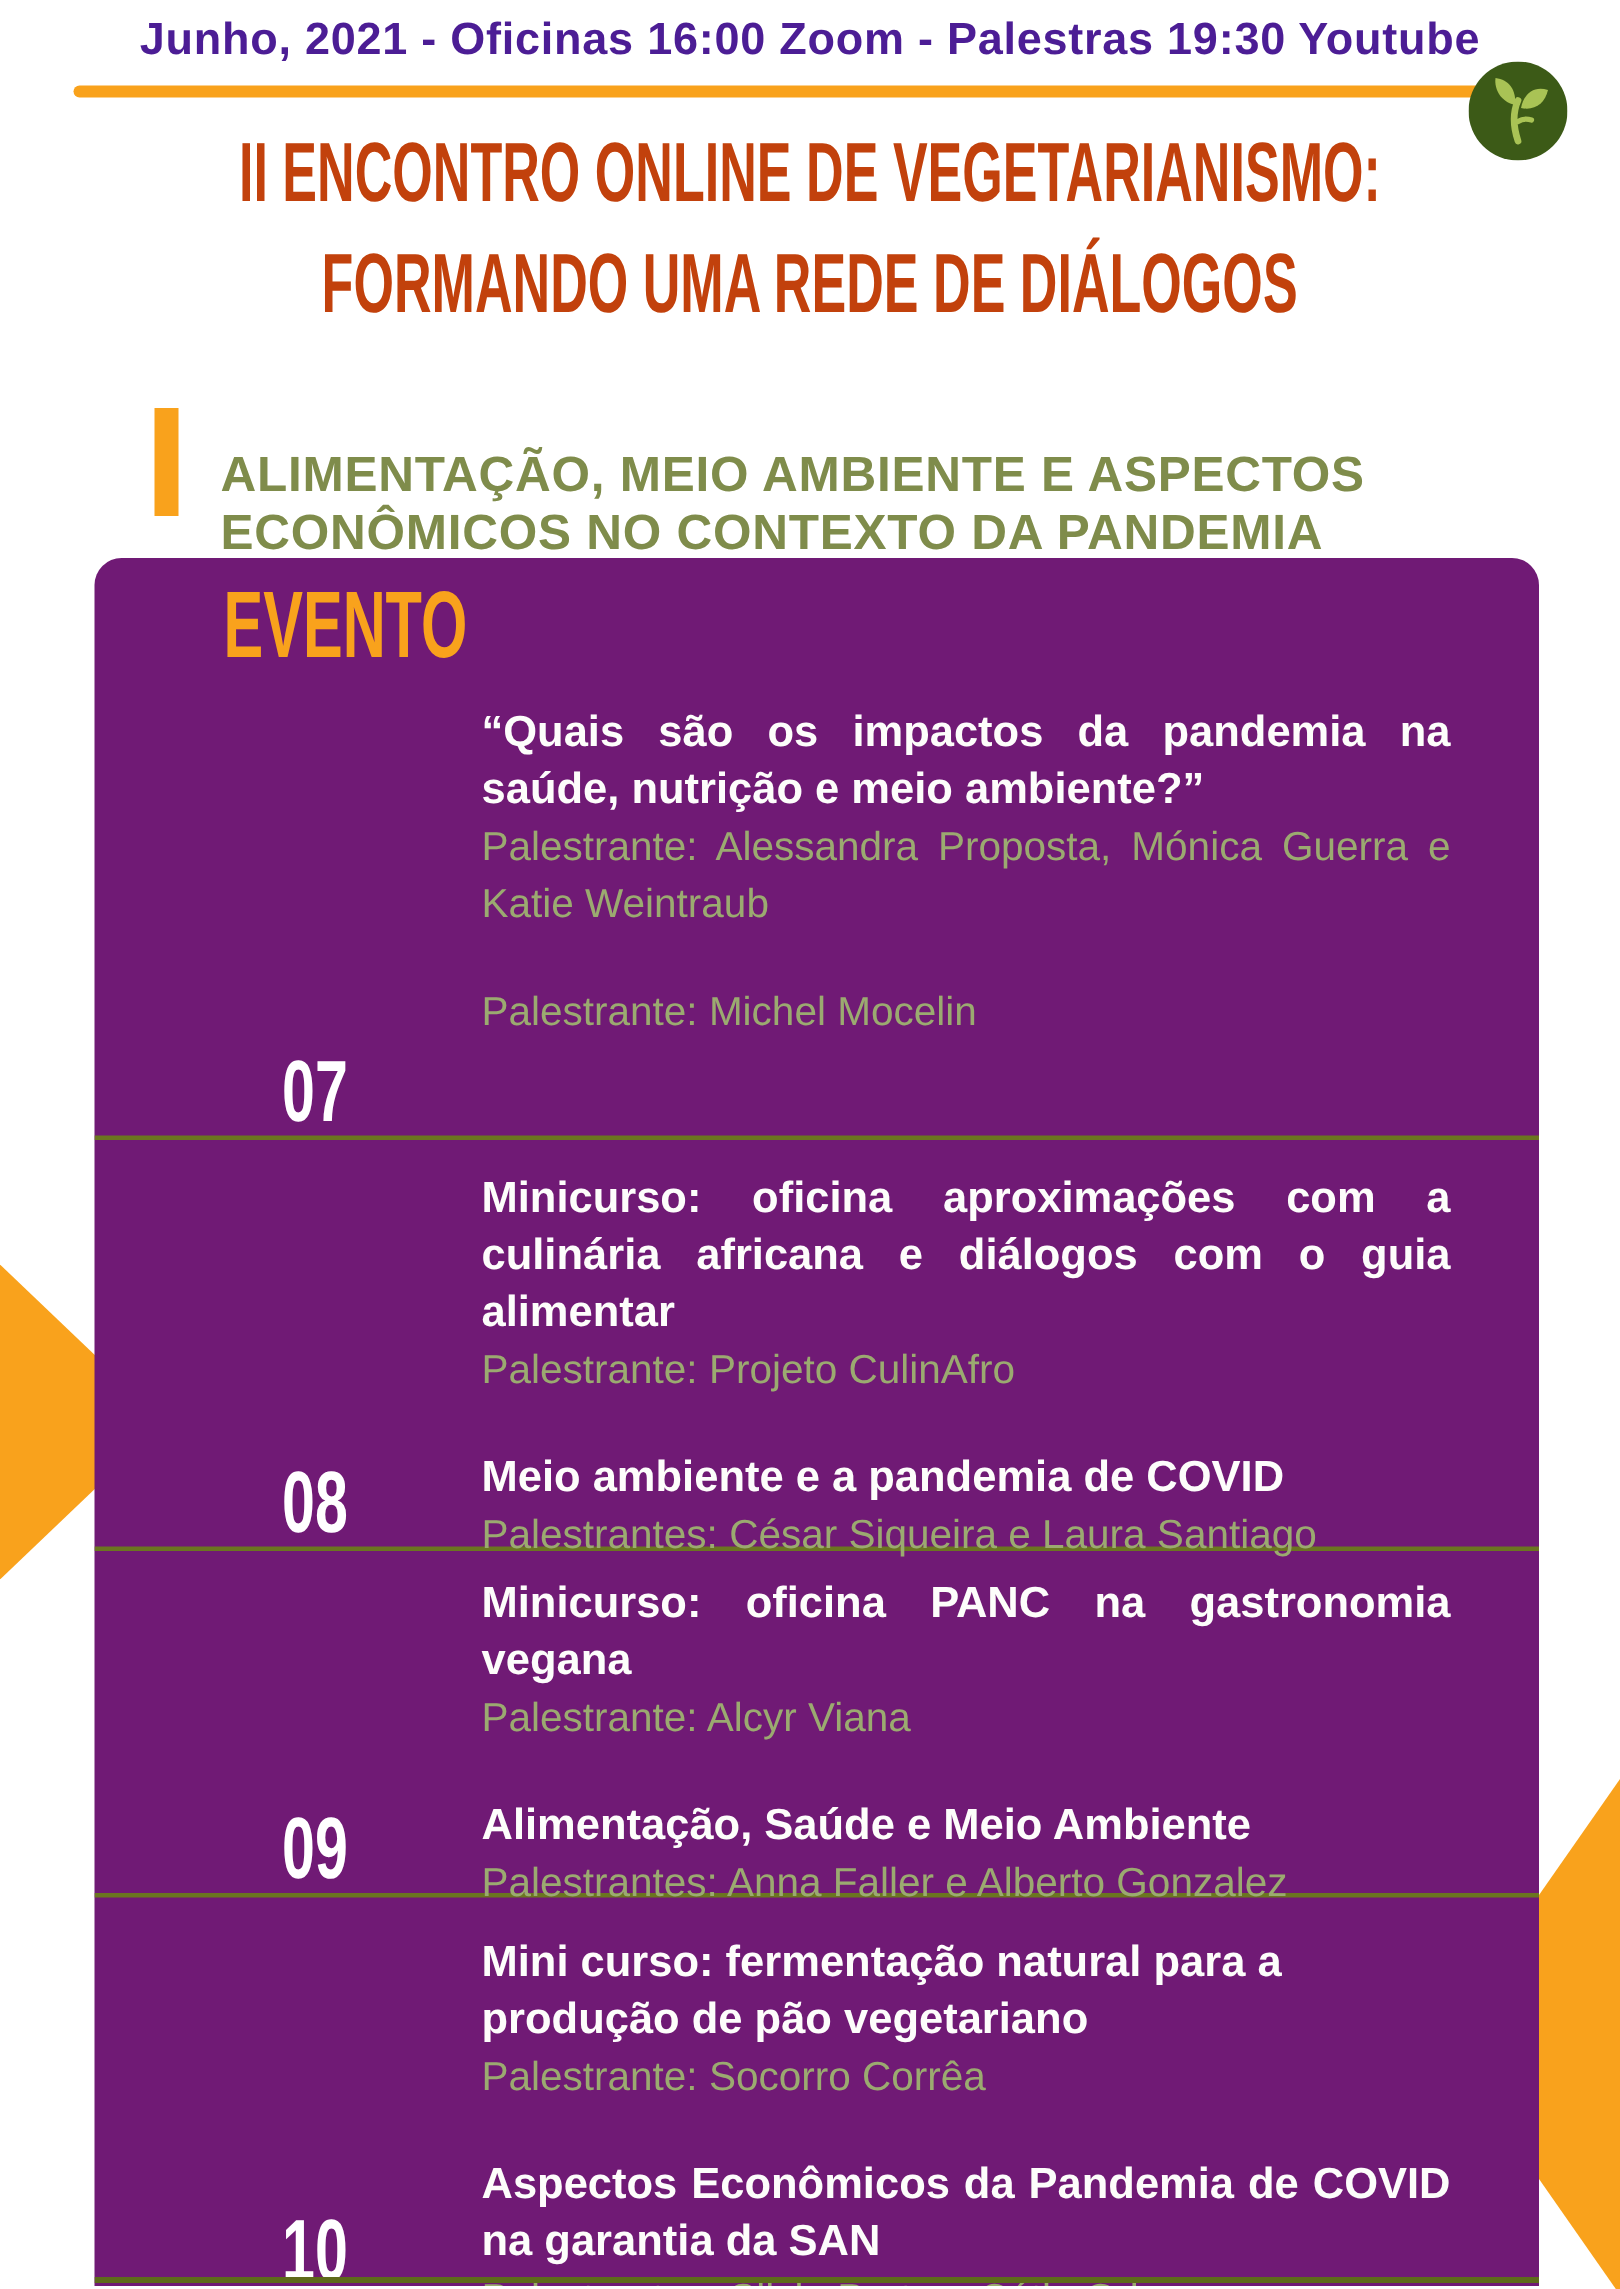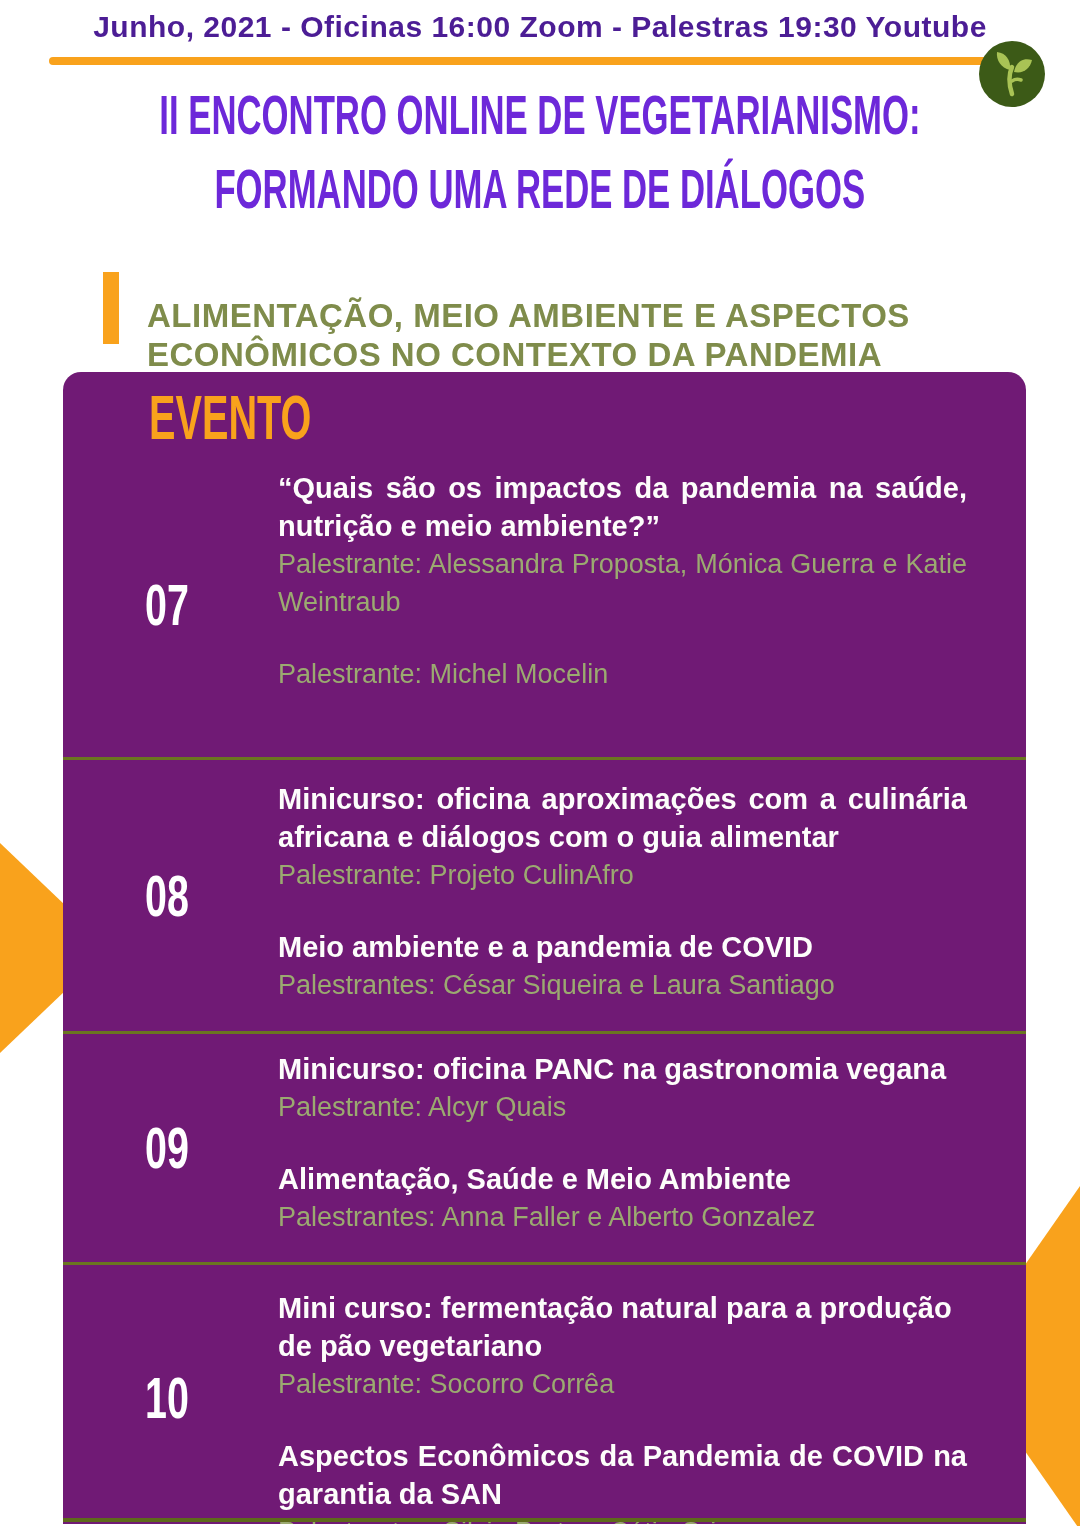--- a/index.html
+++ b/index.html
@@ -17,21 +17,21 @@
     color:#4c1d95;font-size:30px;font-weight:700;letter-spacing:.5px;white-space:nowrap;
   }
   .orange-rule{
     position:absolute;left:49px;top:57px;width:958px;height:8px;
     background:#F9A21C;border-radius:4px;
   }
   .logo{position:absolute;left:979px;top:41px;width:66px;height:66px;}
   
   .title{
     position:absolute;top:78px;left:0;width:100%;
-    color:#6d28d9;font-weight:700;
+    color:#c2410c;font-weight:700;
   }
   .title .tline{display:flex;justify-content:center;height:74px;align-items:center;}
   .title .tline span{
     display:inline-block;white-space:nowrap;font-size:56px;line-height:74px;
     transform:scaleX(.62);transform-origin:center;
   }
   
   .subtitle{position:absolute;top:268px;left:103px;display:flex;}
   .subtitle .bar{width:16px;height:72px;background:#F9A21C;margin-top:4px;}
   .subtitle .stext{
@@ -48,21 +48,21 @@
     display:inline-block;margin:12px 0 0 86px;color:#F9A21C;
     font-size:63px;font-weight:700;line-height:66px;white-space:nowrap;
     transform:scaleX(.63);transform-origin:left center;
   }
   .row{display:flex;box-sizing:border-box;}
   .row + .row{border-top:3px solid #6B7520;}
   .r07{height:304px;}
   .r08{height:274px;}
   .r09{height:231px;}
   .r10{height:268px;}
-  .numcol{width:215px;display:flex;align-items:center;flex-shrink:0;}
+  .numcol{width:215px;display:flex;align-items:flex-end;flex-shrink:0;margin-left:43px;}
   .daynum{
     margin-left:82px;color:#ffffff;font-size:58px;font-weight:700;line-height:1;
     white-space:nowrap;display:inline-block;
     transform:scaleX(.68);transform-origin:left center;
   }
   .content{flex:1;padding-right:59px;box-sizing:border-box;}
   .r07 .content{padding-top:16px;}
   .r08 .content{padding-top:20px;}
   .r09 .content{padding-top:16px;}
   .r10 .content{padding-top:24px;}
@@ -166,21 +166,21 @@
     </div>
   </div>
 
   <div class="row r09">
     <div class="numcol">
       <span class="daynum">09</span>
     </div>
     <div class="content">
       <div class="talk">
         <p class="talk-title">Minicurso: oficina PANC na gastronomia vegana</p>
-        <p class="talk-speakers">Palestrante: Alcyr Quais</p>
+        <p class="talk-speakers">Palestrante: Alcyr Viana</p>
       </div>
       <div class="talk">
         <p class="talk-title">Alimentação, Saúde e Meio Ambiente</p>
         <p class="talk-speakers">Palestrantes: Anna Faller e Alberto Gonzalez</p>
       </div>
     </div>
   </div>
 
   <div class="row r10">
     <div class="numcol">

